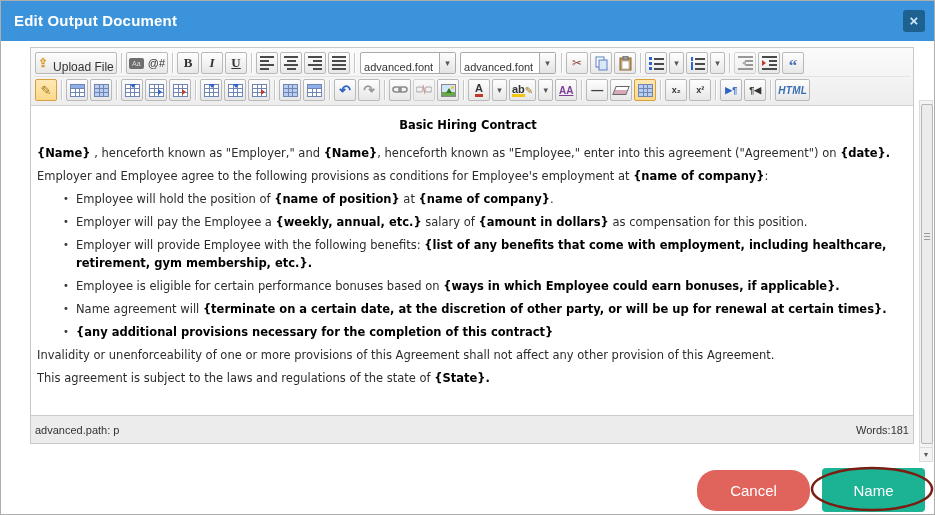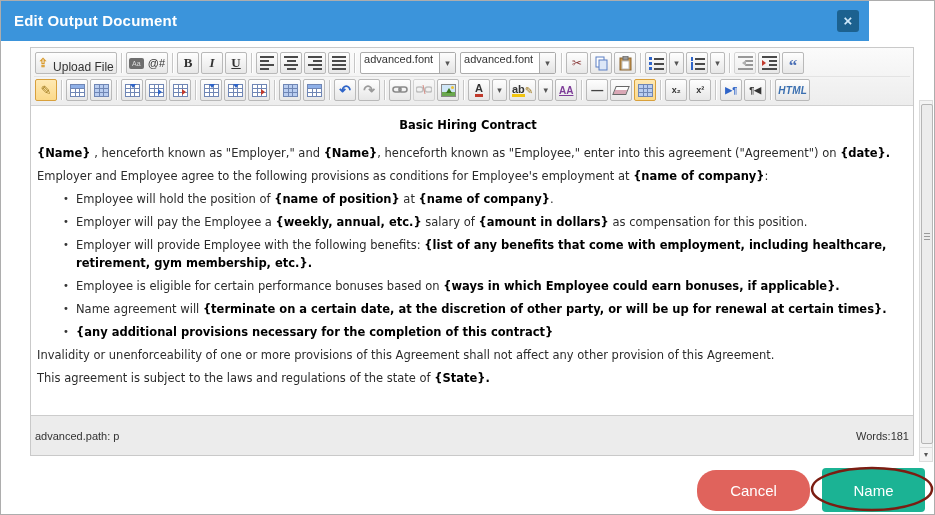--- a/index.html
+++ b/index.html
@@ -1,21 +1,21 @@
 <!DOCTYPE html>
 <html style="--titlebar: #3b94db; --close_btn: #1c618f; --save: #1bb394; --cancel: #e0635c; --annotation: #7b1d12; --active_button_bg: #fbd98a;"><head>
 <meta charset="utf-8">
 <style>
   html,body{margin:0;padding:0;}
   body{width:935px;height:515px;overflow:hidden;position:relative;background:#fff;
        font-family:"Liberation Sans",sans-serif;}
   .frame{position:absolute;inset:0;border:1px solid #adadad;box-sizing:border-box;pointer-events:none;}
 
   
-  .titlebar{position:absolute;left:0;top:0;width:869px;height:41px;background:var(--titlebar,#3b94db);
+  .titlebar{position:absolute;left:0;top:0;width:935px;height:41px;background:var(--titlebar,#3b94db);
             display:flex;align-items:center;box-sizing:border-box;padding:0 10px 0 14px;}
   .titlebar .title{color:#fff;font-size:15px;font-weight:bold;letter-spacing:.2px;}
   .close-btn{margin-left:auto;width:22px;height:22px;background:var(--close_btn,#1c618f);border-radius:3px;
              color:#cfe9fb;font-size:15px;font-weight:bold;display:flex;align-items:center;justify-content:center;cursor:pointer;}
 
   
   .editor{position:absolute;left:30px;top:47px;width:884px;box-sizing:border-box;border:1px solid #c9c9c9;background:#fff;}
   .toolbar{background:linear-gradient(#fbfbfb,#ededed);padding:2px 3px;border-bottom:1px solid #d2d2d2;}
   .tb-row{display:flex;align-items:center;height:26px;}
   .tb-row + .tb-row{border-top:1px solid #e3e3e3;}
@@ -25,21 +25,21 @@
           margin:0 1px;padding:0 2px;cursor:pointer;font-size:12px;color:#333;}
   .tb-btn.active{background:linear-gradient(#ffe9b3,var(--active_button_bg,#fbd98a));border-color:#d8a03c;}
   .tb-btn.caret-btn{min-width:15px;padding:0;font-size:9px;color:#555;}
   .tb-btn.disabled{opacity:.55;}
   .lbl{font-size:12px;color:#333;margin-left:5px;margin-top:8px;}
   .b-glyph{font-weight:bold;font-family:"Liberation Serif",serif;font-size:13px;}
   .i-glyph{font-style:italic;font-weight:bold;font-family:"Liberation Serif",serif;font-size:13px;}
   .u-glyph{text-decoration:underline;font-weight:bold;font-family:"Liberation Serif",serif;font-size:13px;}
 
   
-  .tb-select{display:flex;align-items:flex-start;height:22px;box-sizing:border-box;border:1px solid #ababab;border-radius:2px;
+  .tb-select{display:flex;align-items:flex-end;height:22px;box-sizing:border-box;border:1px solid #ababab;border-radius:2px;
              background:#fff;margin:16px 2px;cursor:pointer;}
   .tb-select .val{width:72px;font-size:11px;color:#333;padding:0 3px;white-space:nowrap;overflow:hidden;}
   .tb-select .dd{width:15px;height:100%;border-left:1px solid #ababab;background:linear-gradient(#fdfdfd,#e3e3e3);
                  display:flex;align-items:center;justify-content:center;font-size:9px;color:#555;}
 
   
   .mi{display:inline-block;position:relative;}
   .al{width:14px;height:14px;background-repeat:no-repeat;}
   .al-l{background-image:linear-gradient(#4a4a4a,#4a4a4a),linear-gradient(#4a4a4a,#4a4a4a),linear-gradient(#4a4a4a,#4a4a4a),linear-gradient(#4a4a4a,#4a4a4a);
         background-size:14px 2px,9px 2px,14px 2px,9px 2px;background-position:0 0,0 4px,0 8px,0 12px;}
@@ -99,21 +99,21 @@
   .doc-text{flex:1;}
   .seg-b{font-weight:bold;color:#000;}
   .sig-row{display:flex;margin-top:28px;}
   .sig-col{border-top:1px solid #333;padding-top:2px;font-size:11.5px;color:#2b2b2b;}
   .sig-left{width:165px;margin-right:84px;}
   .sig-right{width:152px;text-align:center;}
   .text-caret{display:inline-block;width:1px;height:12px;background:#000;margin:8px 0 0 1px;}
 
   
   .statusbar{height:15px;overflow:hidden;background:#ececec;border-top:1px solid #ccc;display:flex;
-             font-size:11px;color:#333;line-height:16px;padding:12px 4px;}
+             font-size:11px;color:#333;line-height:16px;padding:6px 4px;}
   .statusbar .words{margin-left:auto;}
 
   
   .scrollbar{position:absolute;left:919px;top:100px;width:14px;height:362px;background:#f4f4f4;
              border:1px solid #dcdcdc;box-sizing:border-box;}
   .sb-thumb{position:absolute;left:1px;top:3px;width:10px;height:338px;background:#ececec;border:1px solid #b5b5b5;border-radius:2px;}
   .sb-grip{position:absolute;left:2px;top:128px;width:6px;height:7px;
            background:repeating-linear-gradient(#9a9a9a 0 1px,transparent 1px 3px);}
   .sb-arrow{position:absolute;left:0;bottom:0;width:12px;height:13px;display:flex;align-items:center;justify-content:center;
             font-size:8px;color:#555;background:#f4f4f4;border-top:1px solid #dcdcdc;cursor:pointer;}

